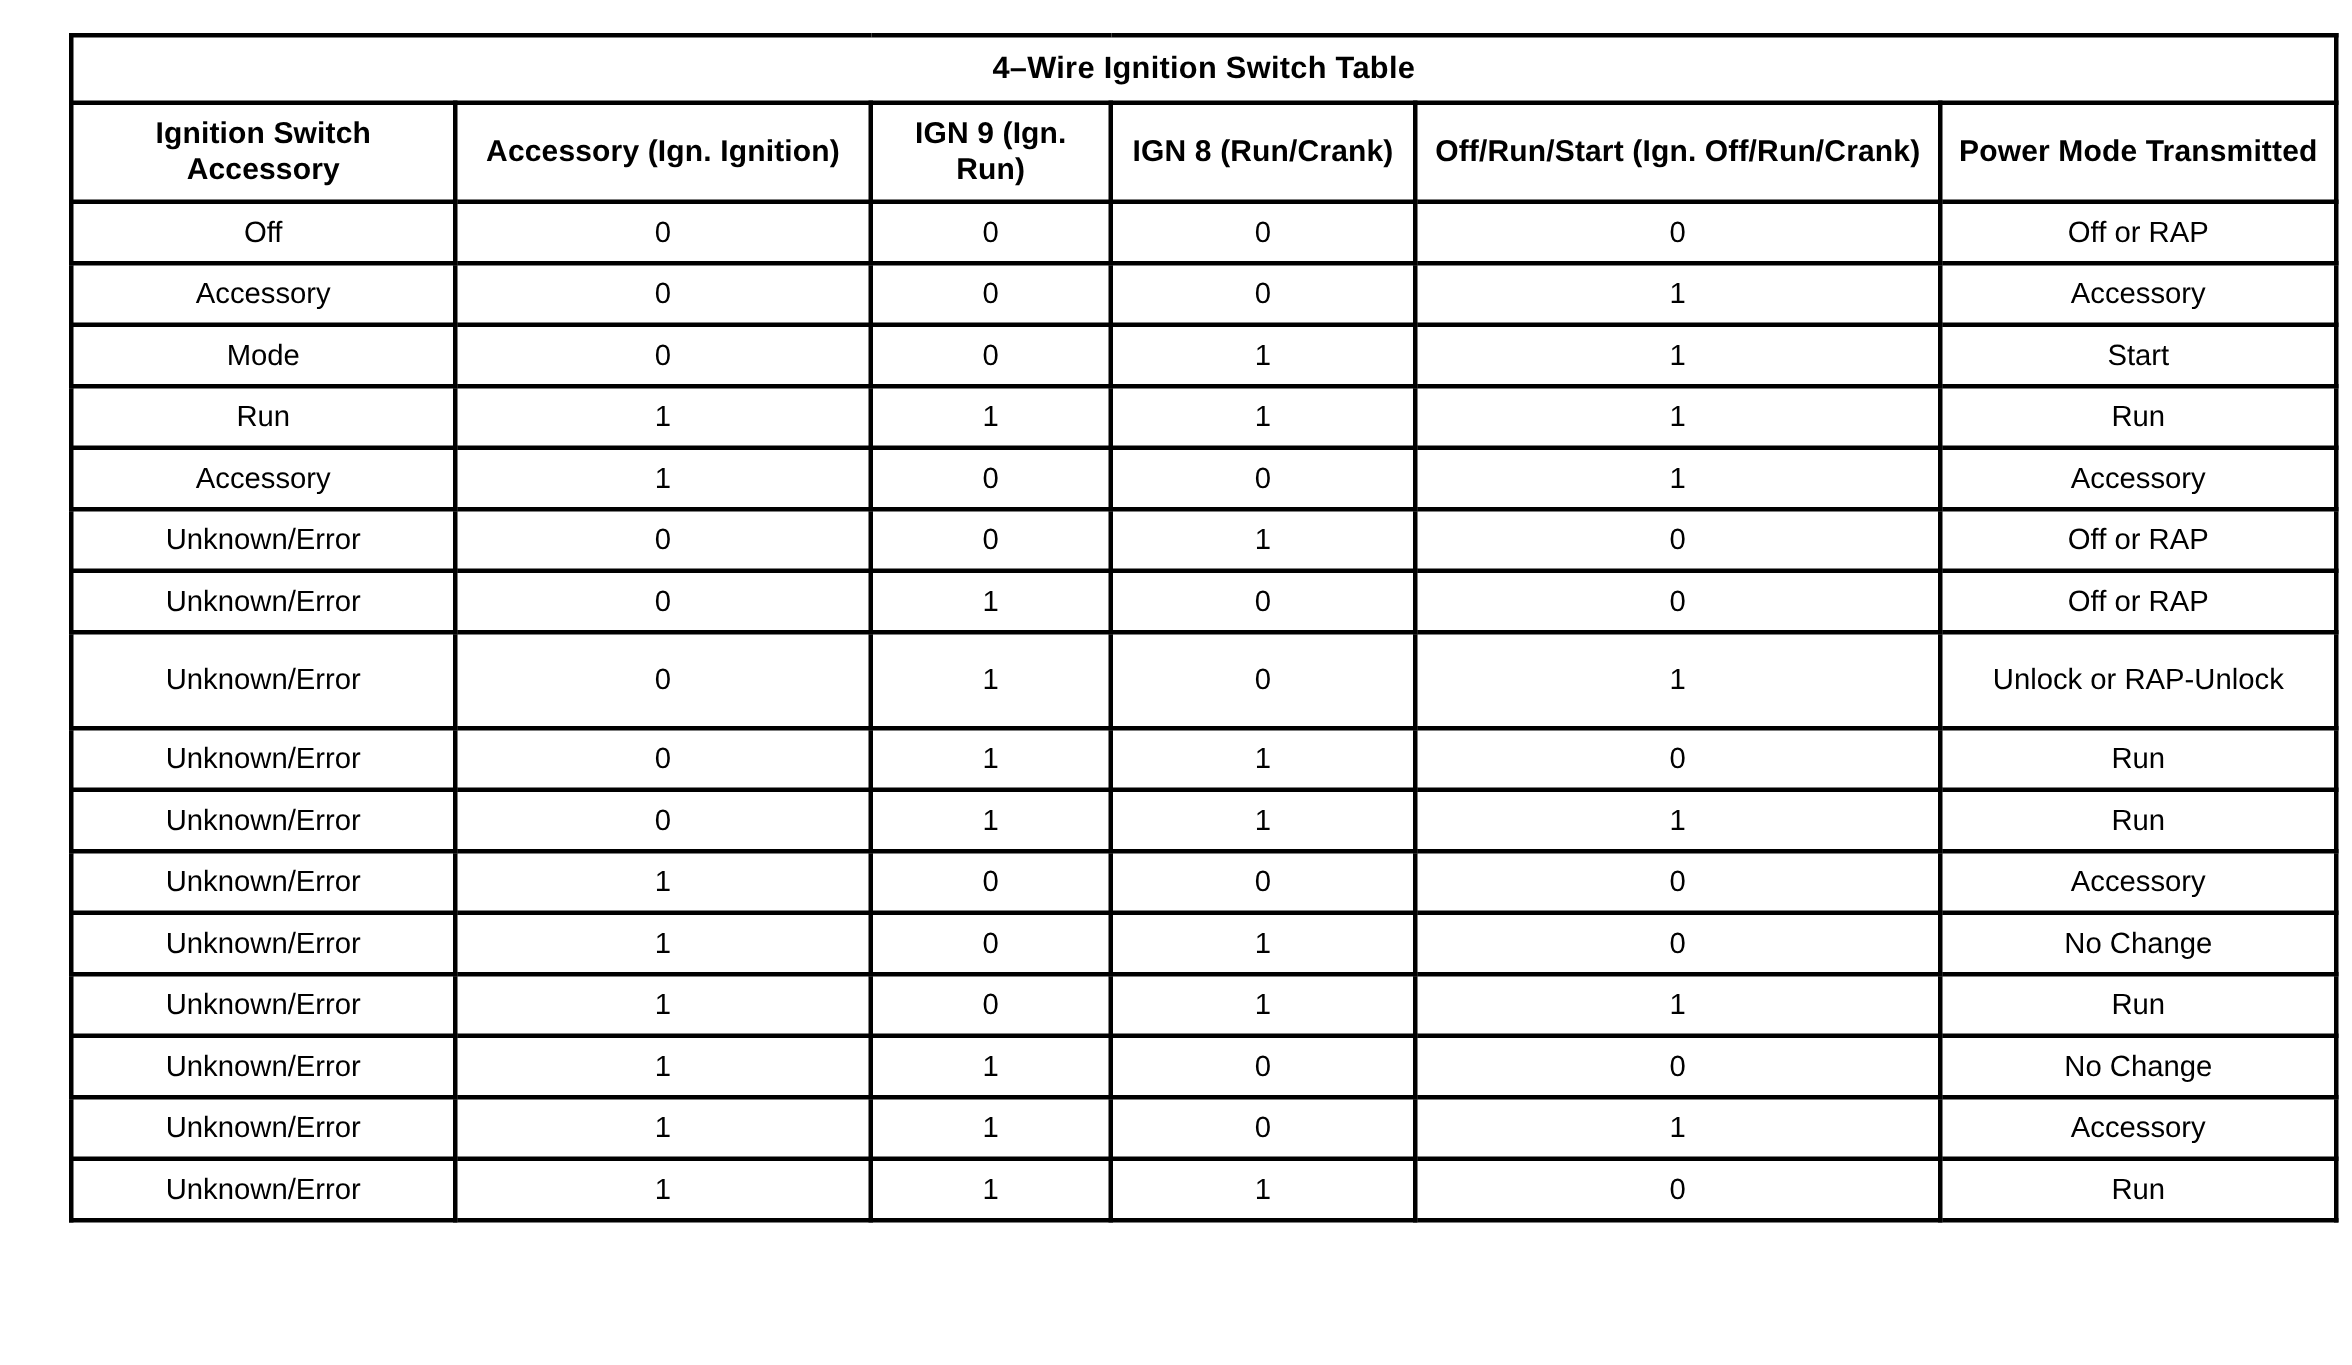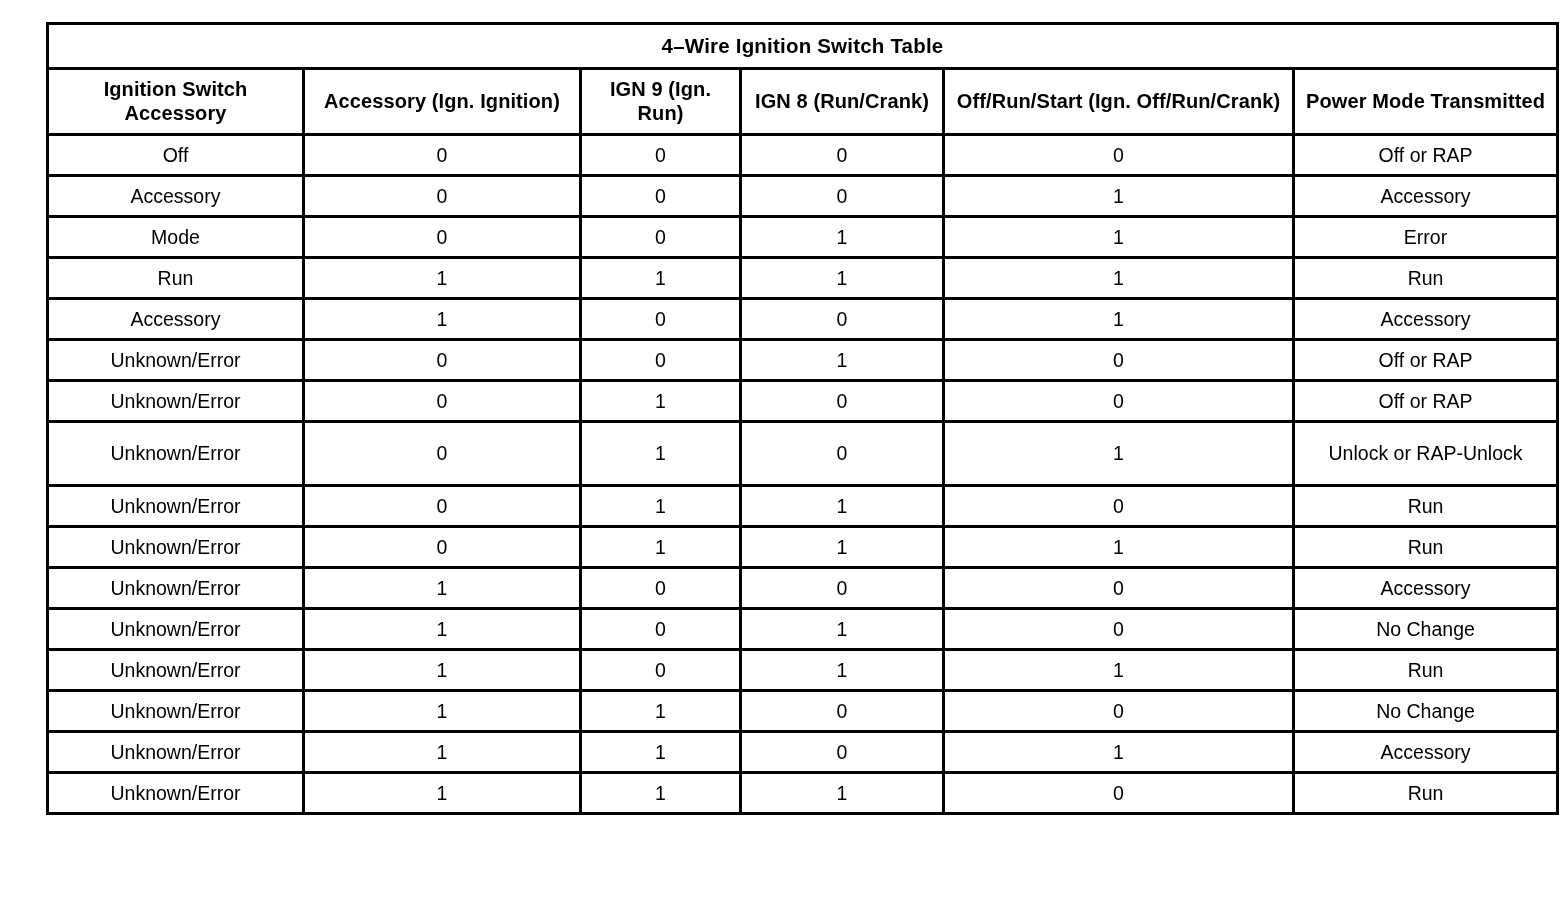--- a/index.html
+++ b/index.html
@@ -111,21 +111,21 @@
             <td>0</td>
             <td>1</td>
             <td>Accessory</td>
           </tr>
           <tr>
             <td>Mode</td>
             <td>0</td>
             <td>0</td>
             <td>1</td>
             <td>1</td>
-            <td>Error</td>
+            <td>Start</td>
           </tr>
           <tr>
             <td>Run</td>
             <td>1</td>
             <td>1</td>
             <td>1</td>
             <td>1</td>
             <td>Run</td>
           </tr>
           <tr>

